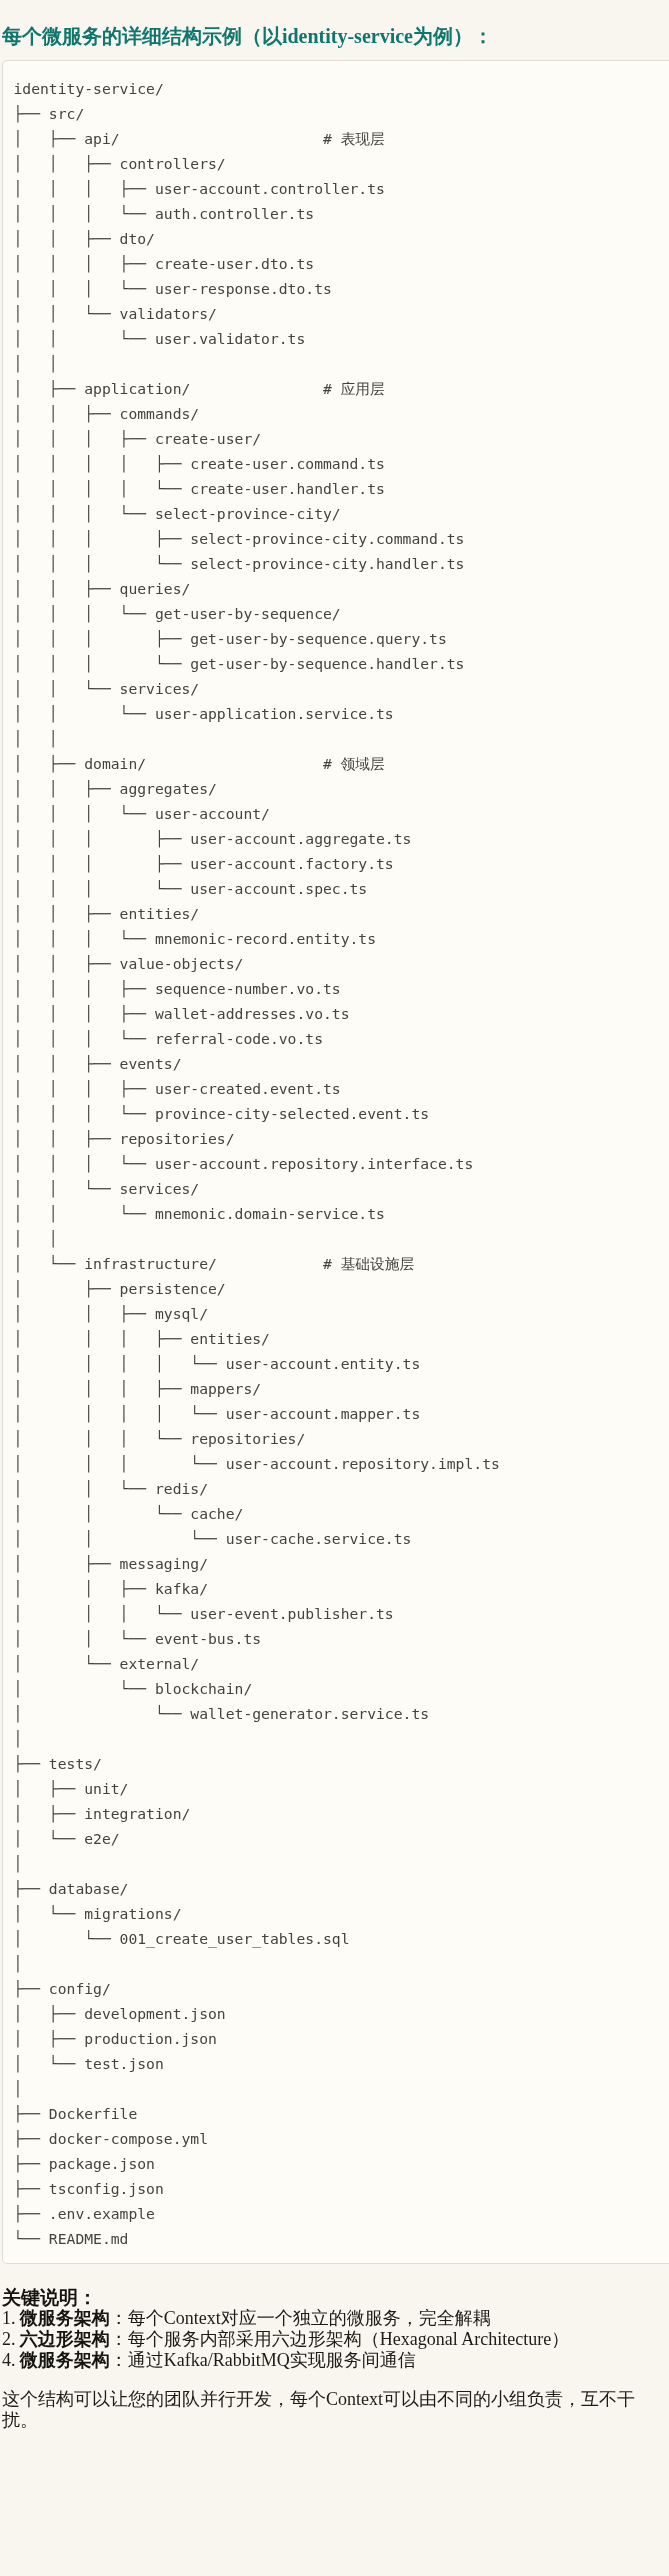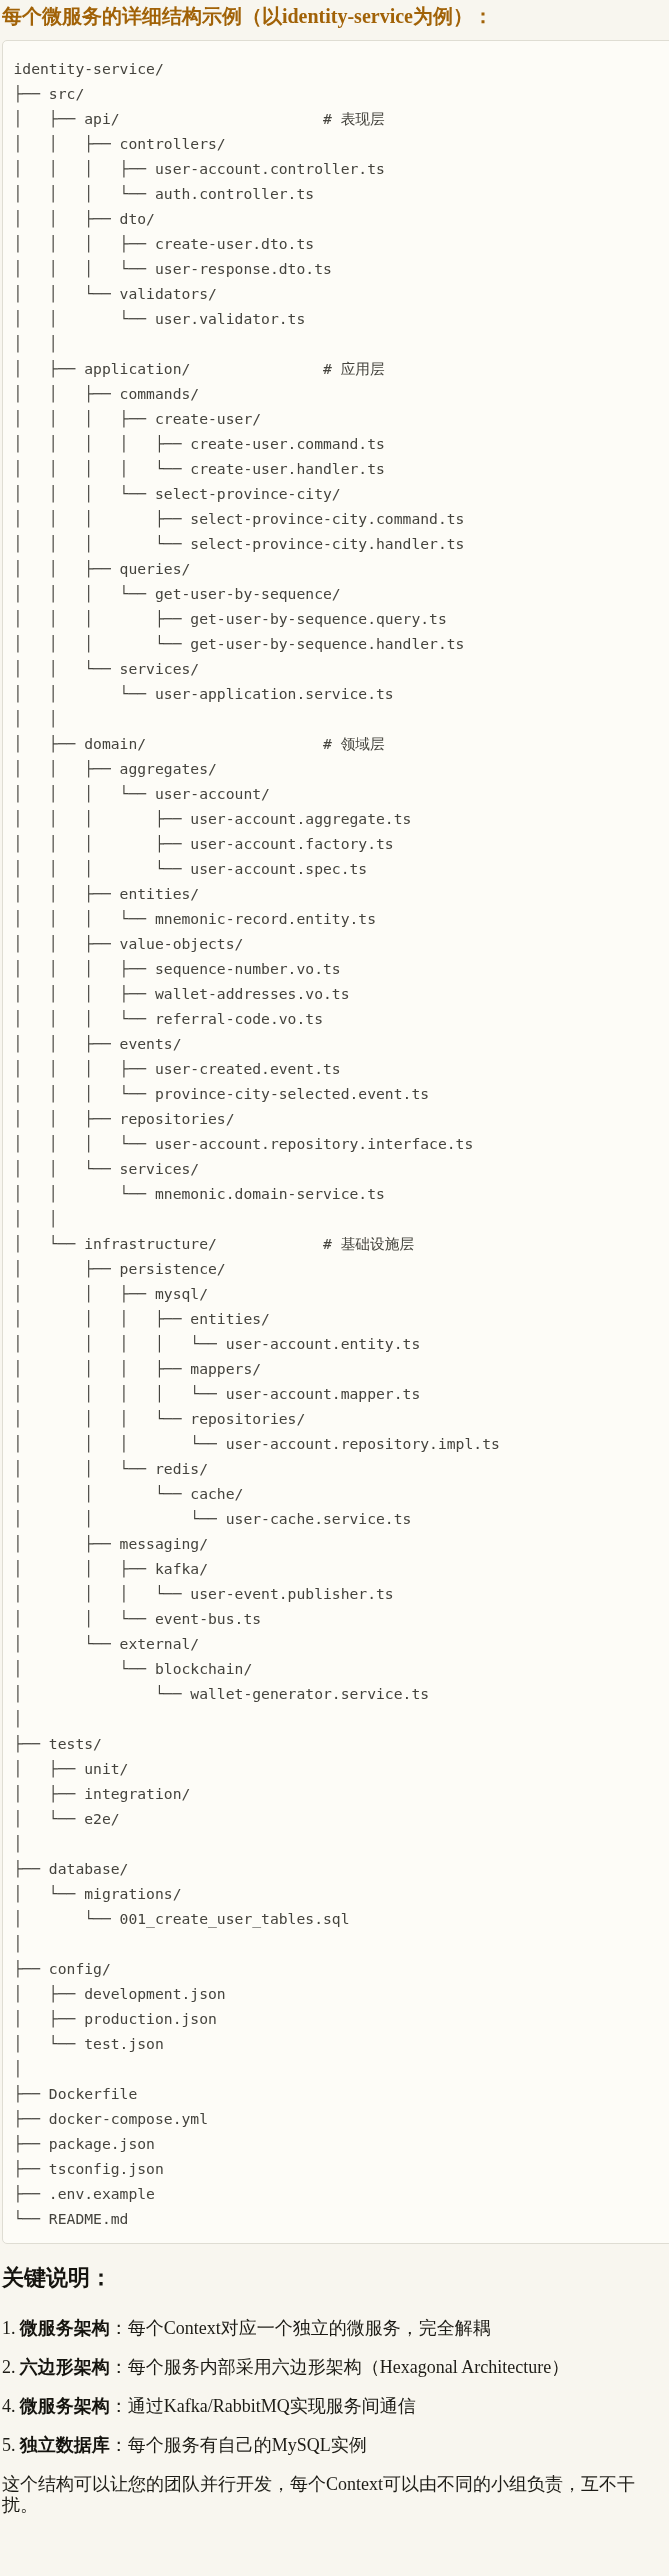--- a/index.html
+++ b/index.html
@@ -12,58 +12,57 @@
     overflow: hidden;
     background: #f8f6ef;
     color: #21201a;
     font-family: "Liberation Serif", serif;
   }
   .doc {
     padding-left: 1.9px;
     box-sizing: border-box;
   }
   .page-title {
-    margin: 4px 0 0 0;
+    margin: 24px 0 0 0;
     font-size: 20px;
     line-height: 24.4px;
     font-weight: 700;
-    color: #a16207;
+    color: #0f766e;
     letter-spacing: 0;
   }
   .code-block {
     margin: 12px 0 0 0;
     box-sizing: border-box;
     width: 682px; 
     background: #fdfcf7;
     border: 0.6px solid #dfddd3;
     border-radius: 5px;
     padding: 14.4px 12.5px 12.5px 10.6px;
     font-family: "DejaVu Sans Mono", monospace;
     font-size: 14.7px;
     line-height: 25px;
     color: #44433d;
     white-space: pre;
     overflow: hidden;
   }
   .notes-heading {
     margin: 23px 0 0 0;
-    font-size: 22px;
+    font-size: 19px;
     line-height: 21px;
     font-weight: 700;
     color: #15140f;
   }
   .note-item {
-    margin-top: 30px;
+    margin-top: 0;
     margin-bottom: 0;
     font-size: 18px;
     line-height: 21px;
     color: #1d1c16;
   }
   .note-item + .note-item {
-    margin-top: 18px;
   }
   .note-item .num {
     margin-right: 4.4px;
   }
   .note-item .label {
     font-weight: 700;
     color: #15140f;
   }
   .closing-paragraph {
     margin: 18px 0 0 0;
@@ -166,19 +165,18 @@
 ├── tsconfig.json
 ├── .env.example
 └── README.md</pre>
 
   <h2 class="notes-heading">关键说明：</h2>
 
   <div>
     <div class="note-item"><span class="num">1.</span><span class="label">微服务架构</span><span>：每个Context对应一个独立的微服务，完全解耦</span></div>
     <div class="note-item"><span class="num">2.</span><span class="label">六边形架构</span><span>：每个服务内部采用六边形架构（Hexagonal Architecture）</span></div>
     <div class="note-item"><span class="num">4.</span><span class="label">微服务架构</span><span>：通过Kafka/RabbitMQ实现服务间通信</span></div>
-    <div class="note-item"><span class="num">5.</span><span class="label">独立数据库</span><span>：每个服务有自己的MySQL实例</span></div>
   </div>
 
   <p class="closing-paragraph">这个结构可以让您的团队并行开发，每个Context可以由不同的小组负责，互不干扰。</p>
 
 </div>
 
 
 </body></html>

